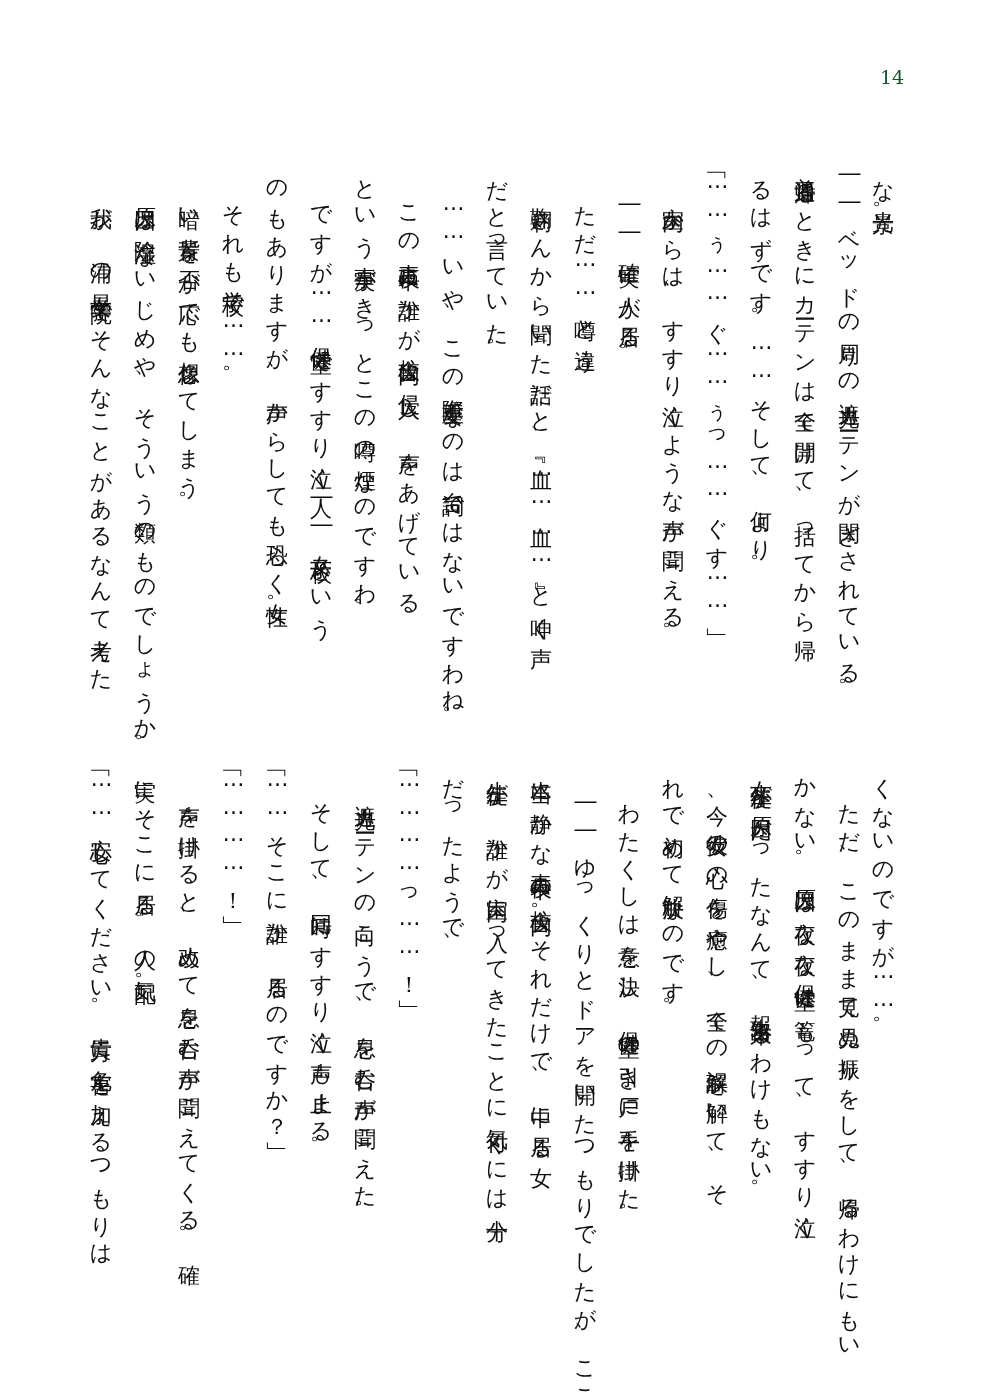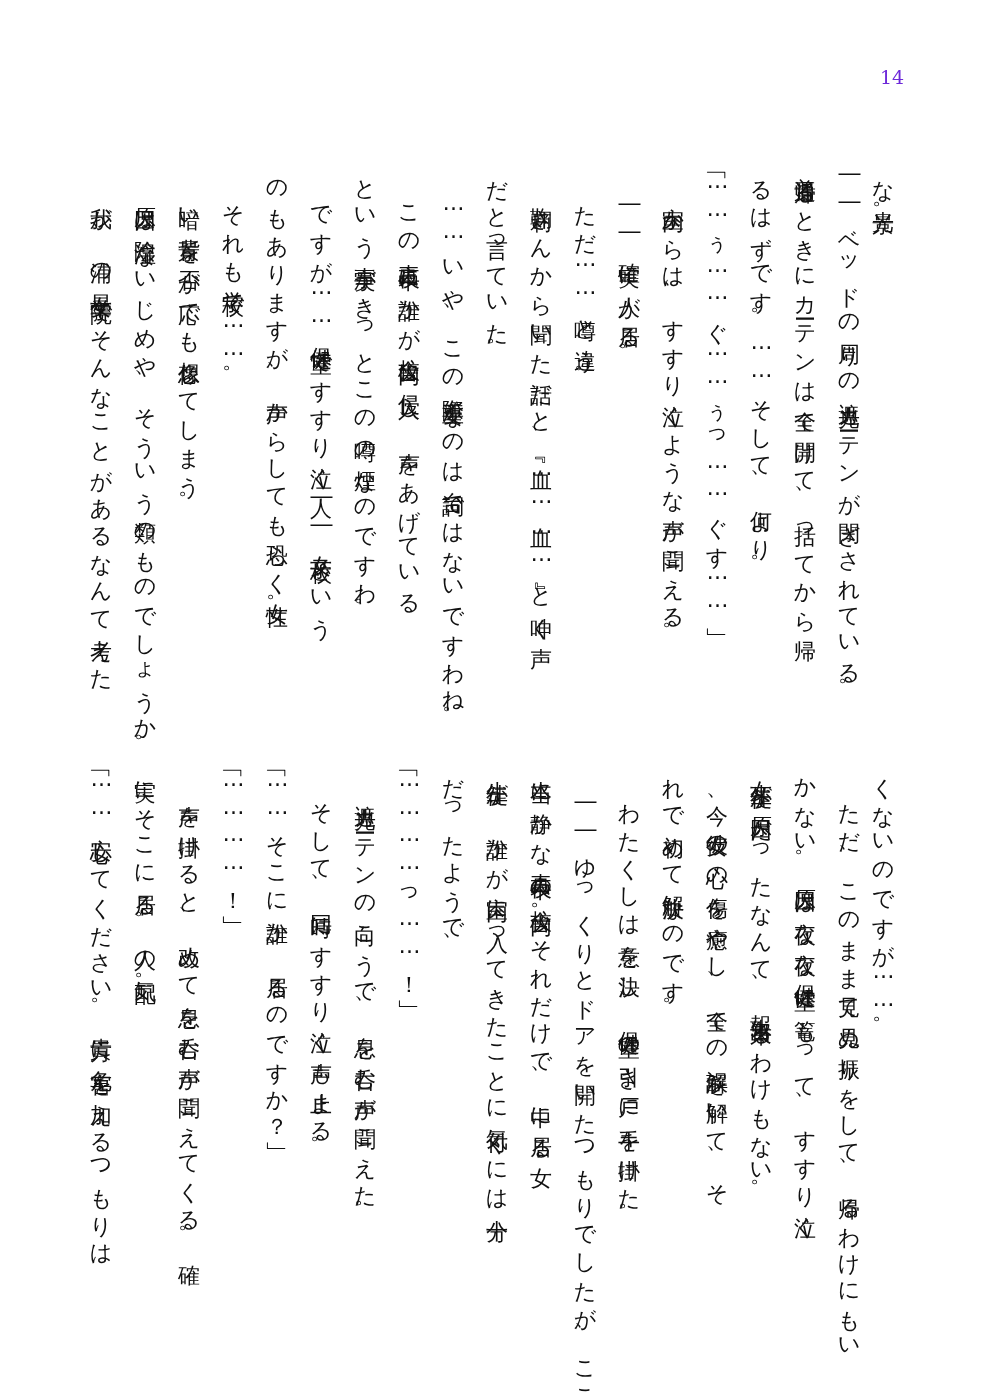--- a/index.html
+++ b/index.html
@@ -1,19 +1,19 @@
 <!DOCTYPE html>
 <html><head>
 <meta charset="utf-8">
 <style>
   html, body { margin: 0; padding: 0; background: #ffffff; }
   body { width: 1000px; height: 1400px; position: relative; overflow: hidden; }
   .page-number {
     position: absolute; left: 880px; top: 66px;
-    font-family: "DejaVu Serif", serif; font-size: 19px; color: #6d28d9;
+    font-family: "DejaVu Serif", serif; font-size: 19px; color: #14532d;
   }
   .block { position: absolute; width: 1000px; left: 0; }
   .block-top { top: 160px; height: 560px; }
   .block-bottom { top: 758px; height: 600px; }
   .col {
     position: absolute; top: 0;
     writing-mode: vertical-rl;
     text-orientation: upright;
     font-family: "DejaVu Sans", sans-serif;
     font-size: 22px;

